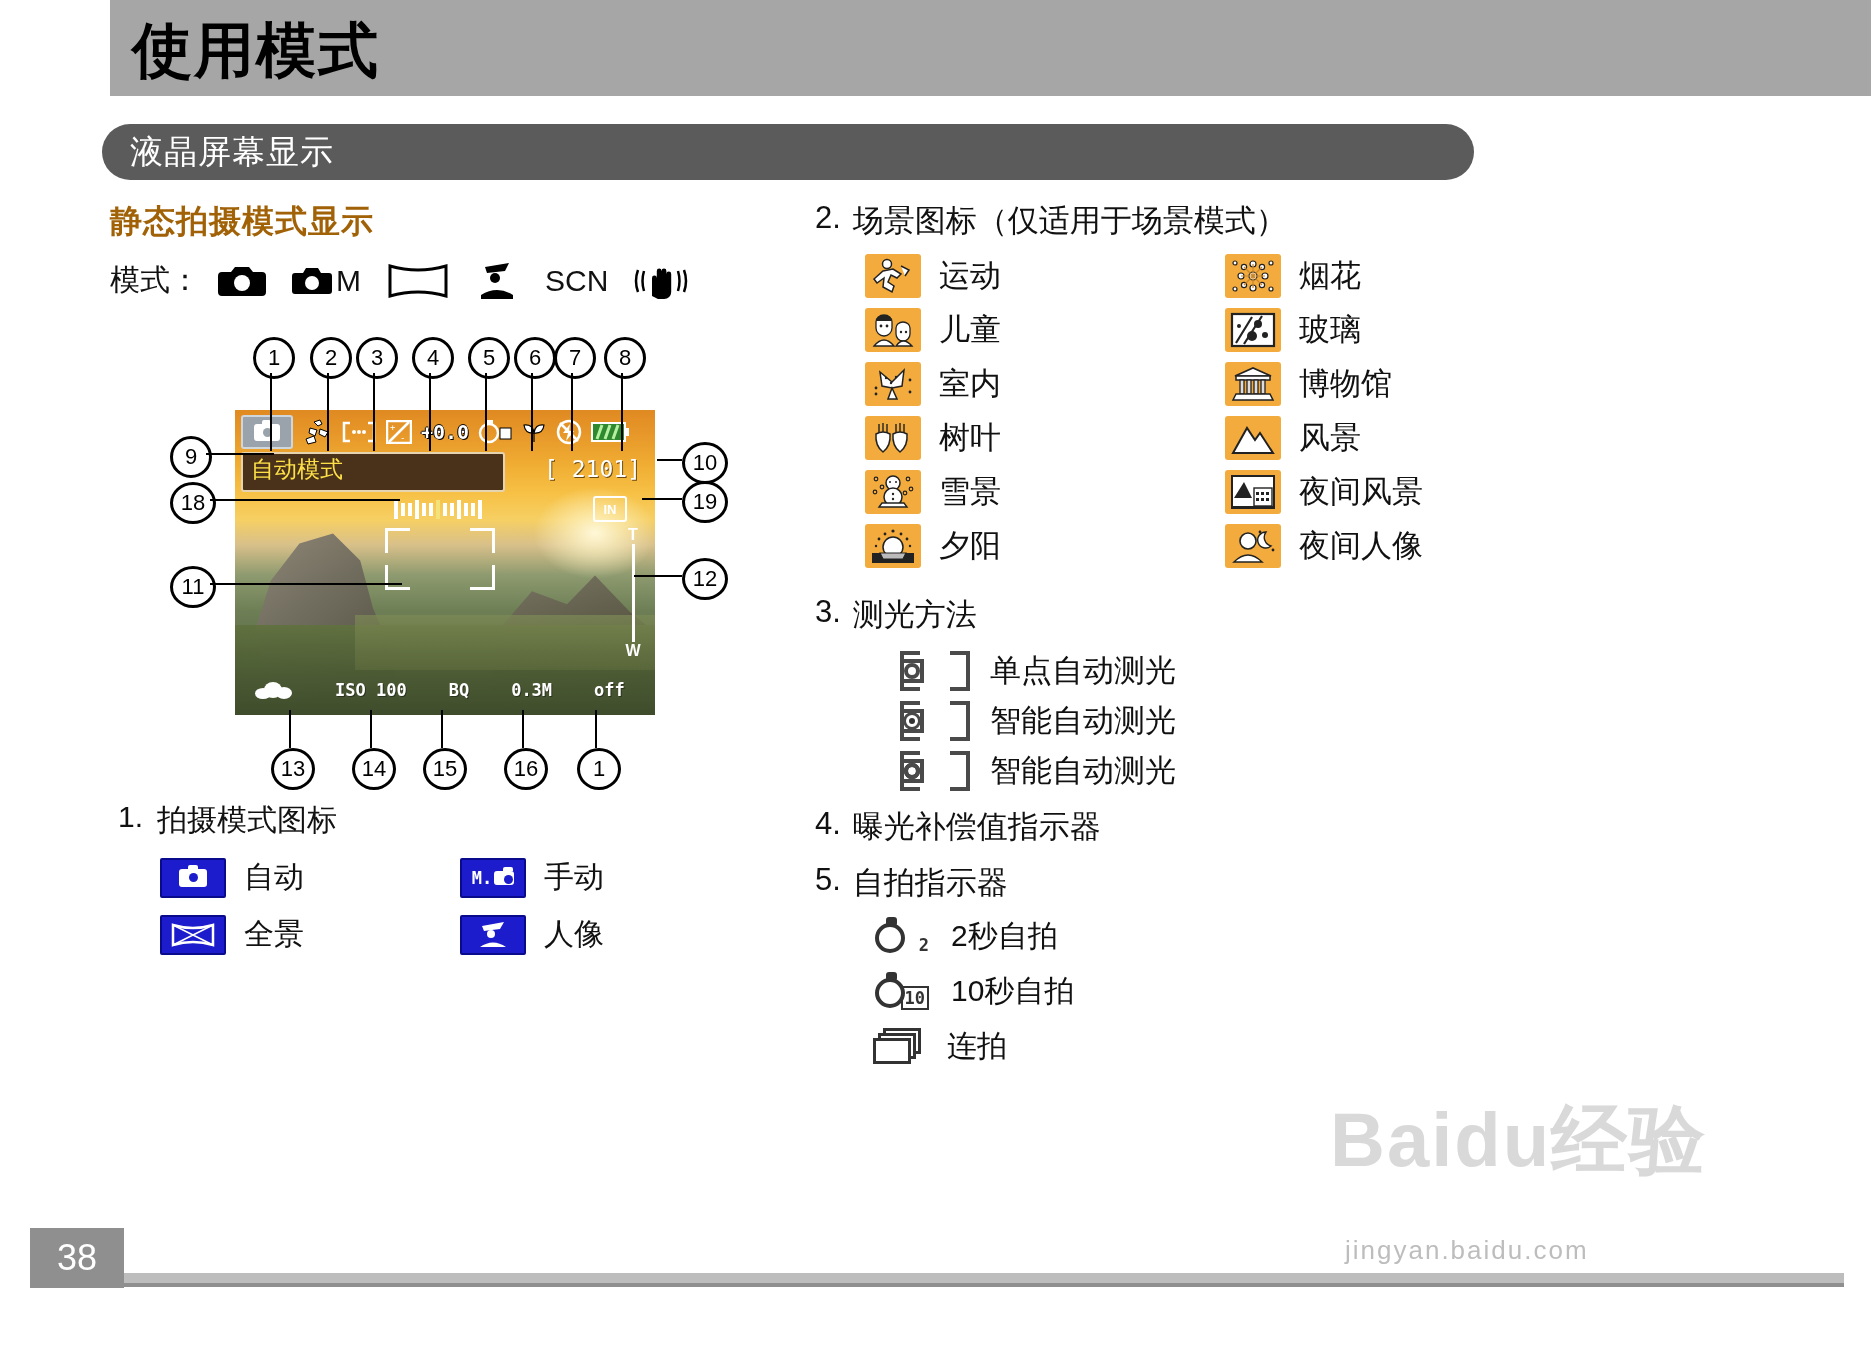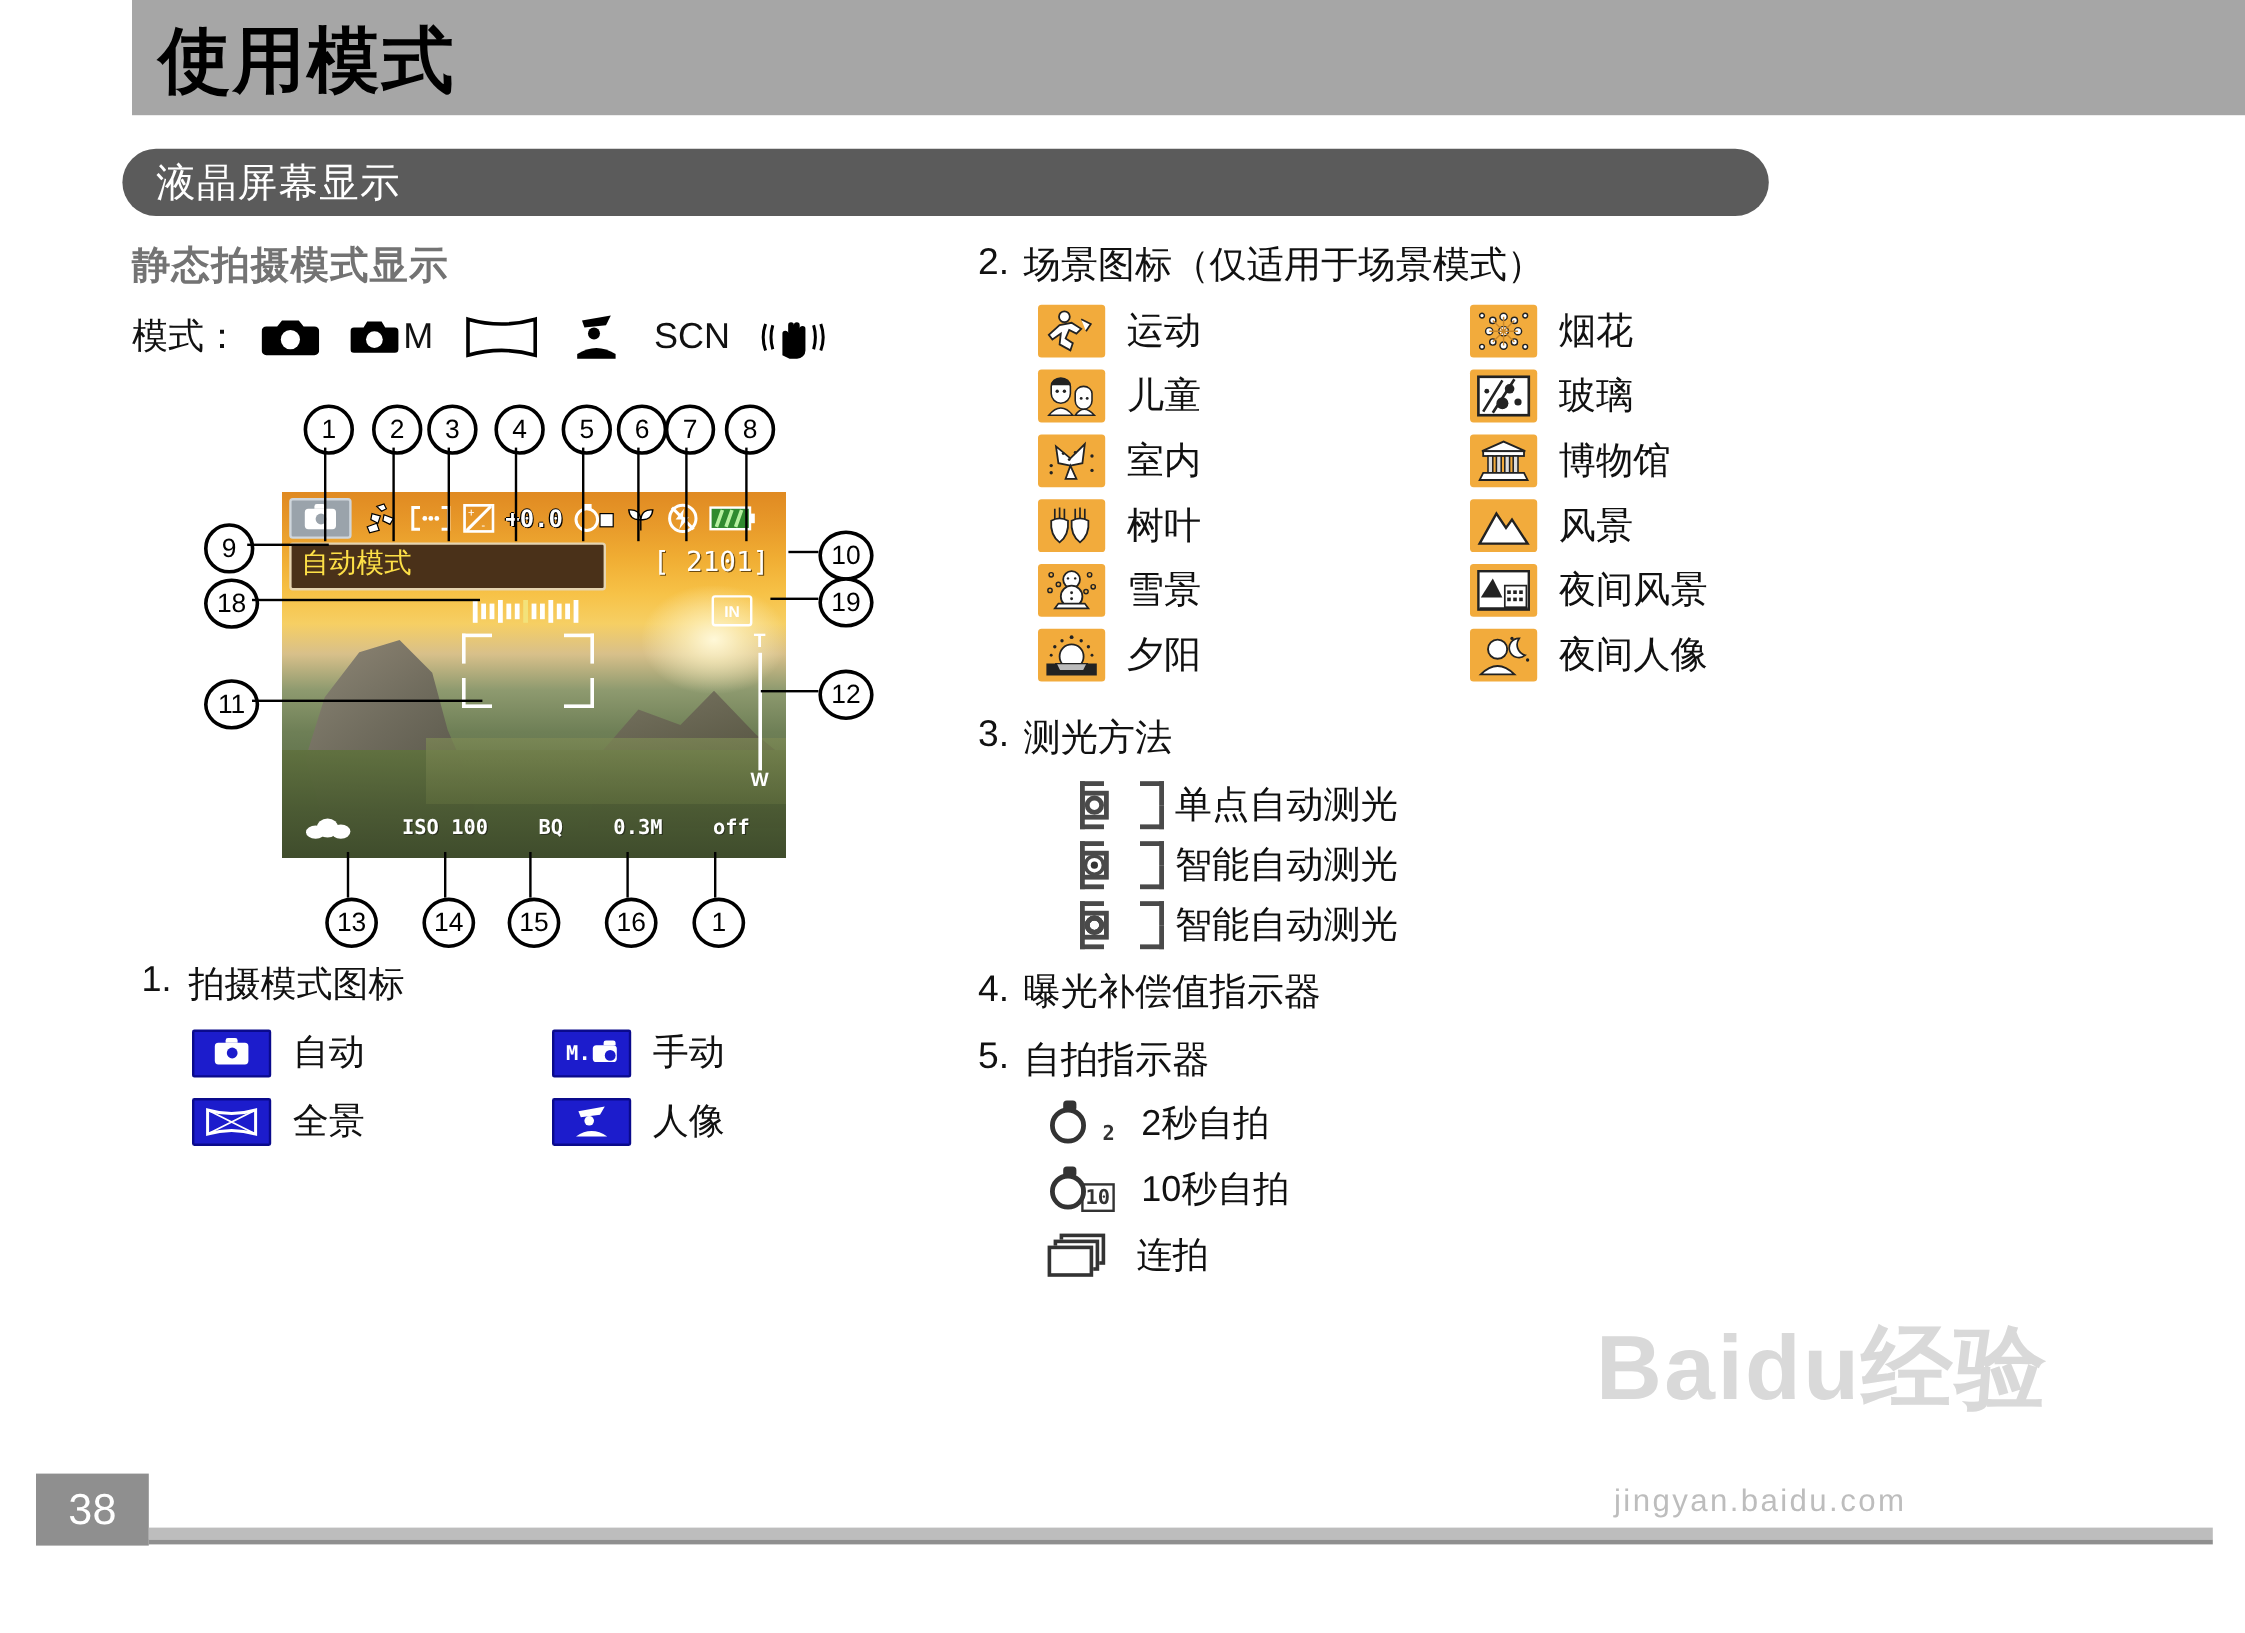--- a/index.html
+++ b/index.html
@@ -23,21 +23,21 @@
   .section-bar{
     position:absolute;left:102px;top:124px;width:1372px;height:56px;
     background:#5b5b5b;border-radius:28px;
   }
   .section-bar .label{
     position:absolute;left:28px;top:0;line-height:56px;
     font-size:33px;color:#ffffff;letter-spacing:1px;
   }
   
   .left-col{position:absolute;left:110px;top:200px;width:730px;}
-  .h-sub{font-size:32px;font-weight:700;color:#737373;letter-spacing:1px;}
+  .h-sub{font-size:32px;font-weight:700;color:#a16207;letter-spacing:1px;}
   .mode-line{margin-top:16px;display:flex;align-items:center;font-size:30px;color:#111;text-align:right;}
   .mode-line .lbl{margin-right:18px;}
   .mode-ico{margin-right:26px;display:inline-flex;align-items:center;}
 
   
   .lcd-wrap{position:absolute;left:235px;top:410px;width:420px;height:305px;}
   .lcd{
     position:absolute;inset:0;
     background:
       linear-gradient(to bottom,
@@ -158,21 +158,21 @@
   
   .right-col{position:absolute;left:815px;top:200px;width:1010px;}
   .rnum{font-size:31px;color:#111;display:flex;gap:12px;}
   .scene-grid{display:grid;grid-template-columns:360px 360px;row-gap:10px;margin-top:12px;margin-left:50px;}
   .sitem{display:flex;align-items:center;gap:18px;font-size:31px;color:#111;}
   .sico{
     width:56px;height:44px;background:#f2ab3c;border-radius:3px;position:relative;
     display:flex;align-items:center;justify-content:center;overflow:hidden;
   }
   .meter-list{margin-top:14px;margin-left:58px;}
-  .mrow{display:flex;align-items:center;gap:9px;font-size:31px;color:#111;margin-bottom:8px;padding-left:27px;}
+  .mrow{display:flex;align-items:center;gap:20px;font-size:31px;color:#111;margin-bottom:8px;padding-left:27px;}
   .mbr{position:relative;width:70px;height:40px;}
   .mbr span{position:absolute;width:16px;height:16px;border:4px solid #4a4a4a;}
   .mbr .tl{left:0;top:0;border-right:0;border-bottom:0;}
   .mbr .tr{right:0;top:0;border-left:0;border-bottom:0;}
   .mbr .bl{left:0;bottom:0;border-right:0;border-top:0;}
   .mbr .br{right:0;bottom:0;border-left:0;border-top:0;}
   .mbr .dots{position:absolute;left:0;right:0;top:50%;transform:translateY(-50%);
     display:flex;align-items:center;justify-content:center;gap:5px;}
   .dot{width:10px;height:10px;border:2px solid #333;border-radius:50%;box-sizing:border-box;}
   .dot.big{width:18px;height:18px;border-width:3px;}

